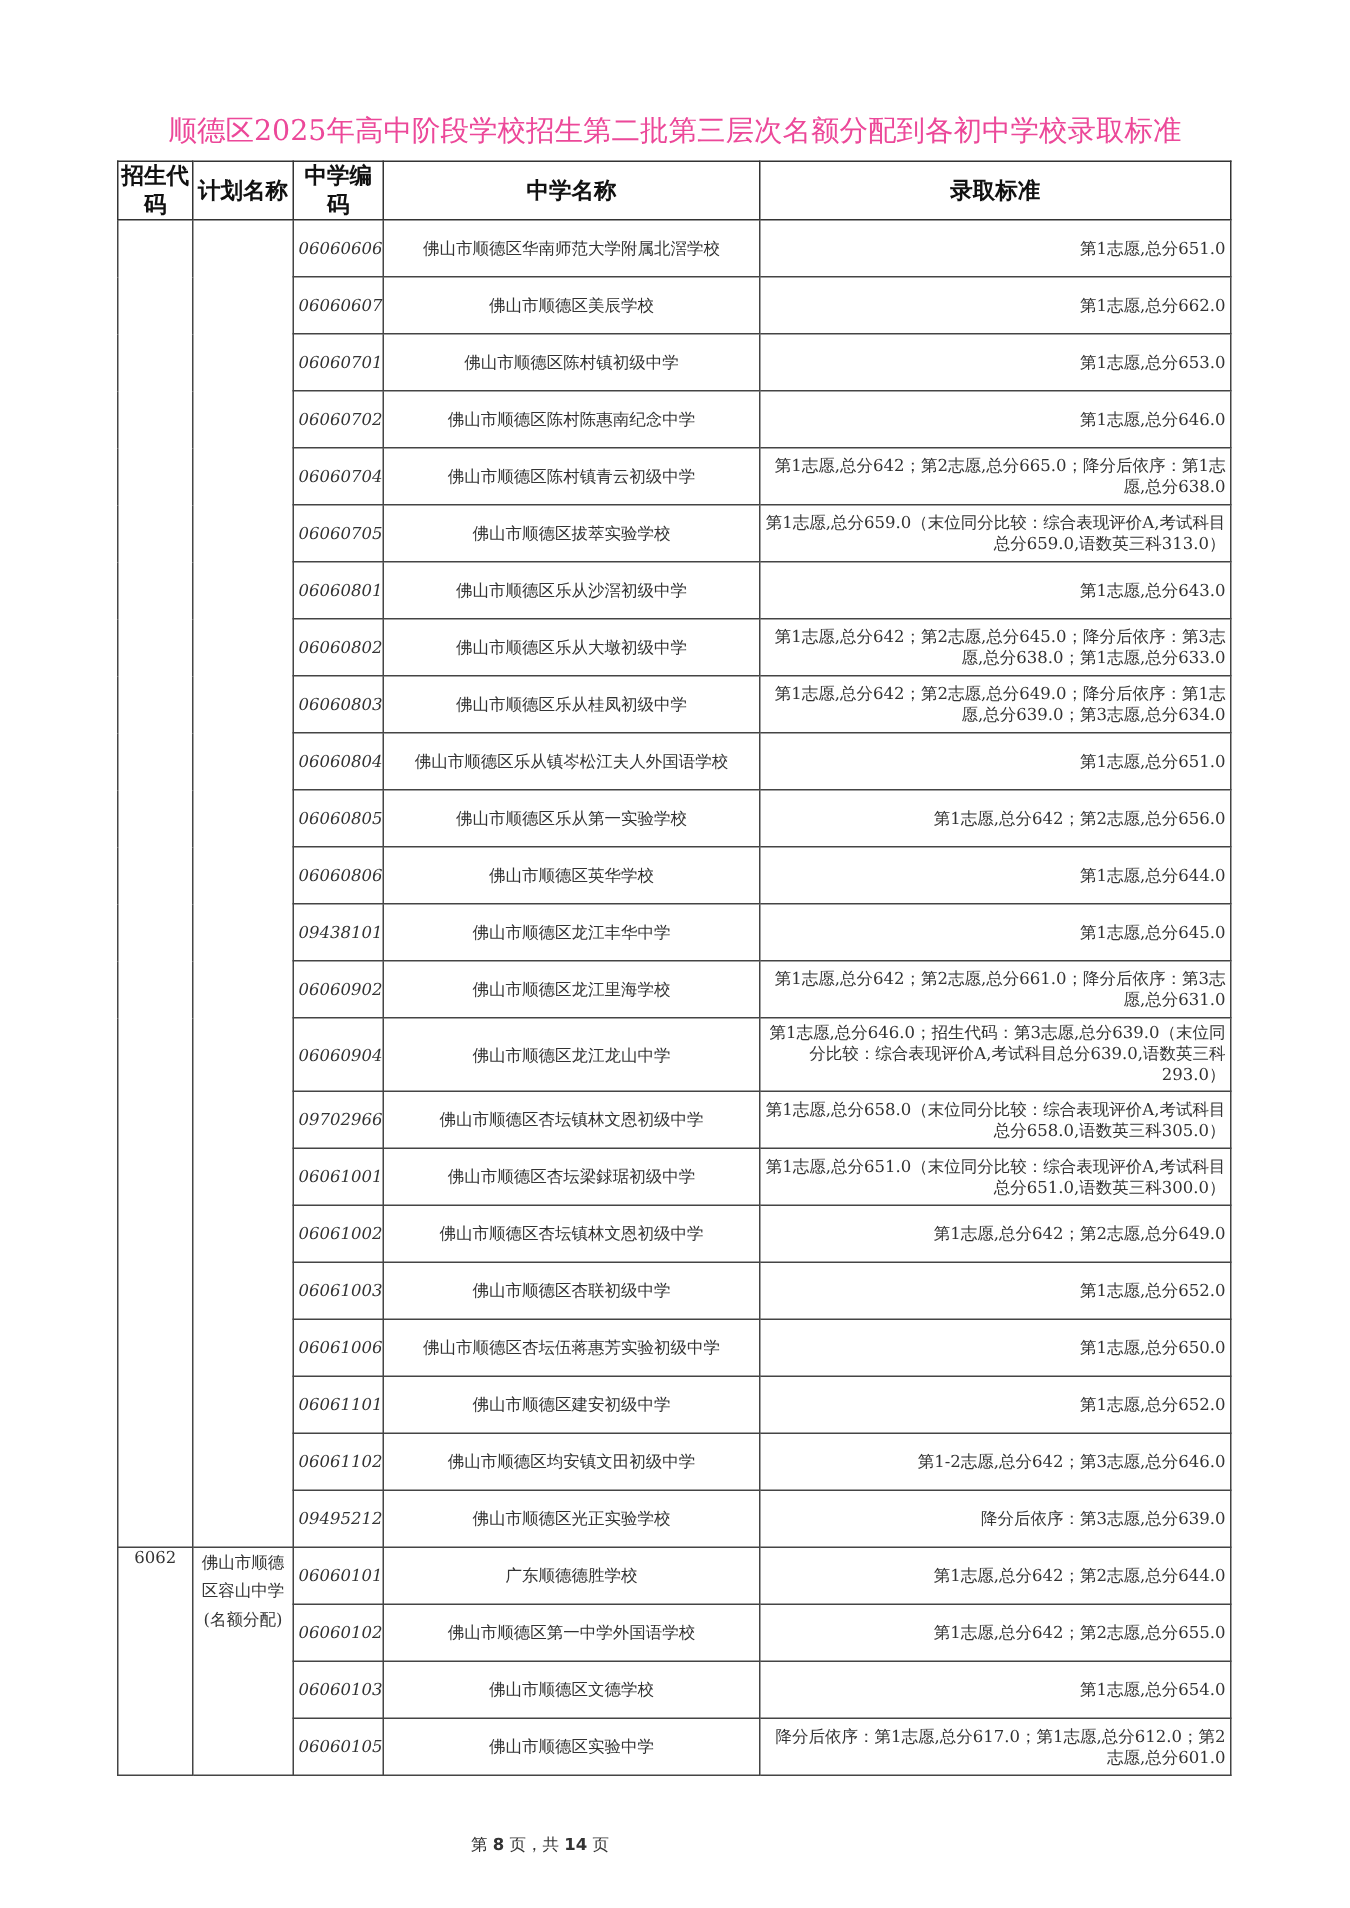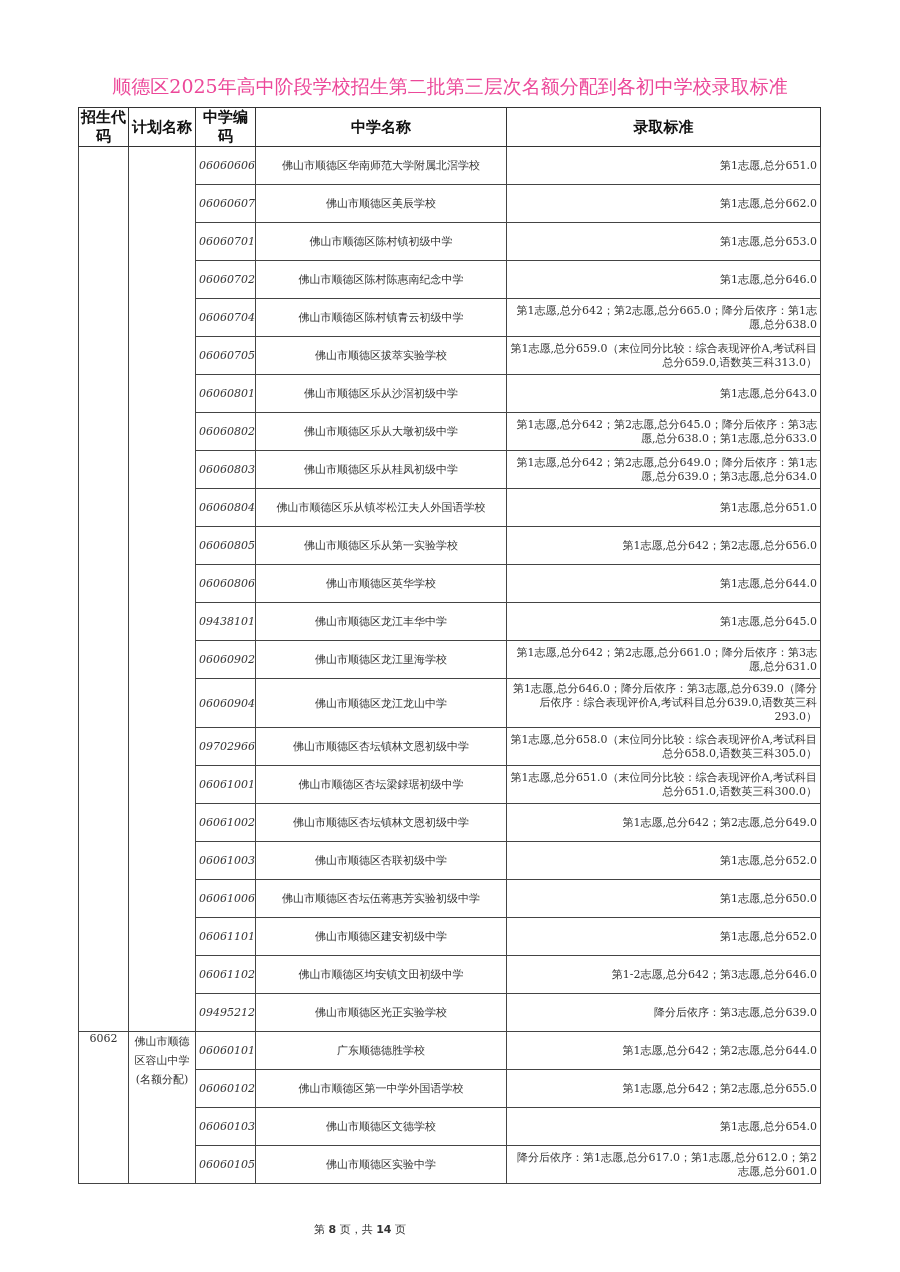--- a/index.html
+++ b/index.html
@@ -114,21 +114,21 @@
         <td class="std">第1志愿,总分645.0</td>
       </tr>
       <tr>
         <td class="code">06060902</td>
         <td class="name">佛山市顺德区龙江里海学校</td>
         <td class="std">第1志愿,总分642；第2志愿,总分661.0；降分后依序：第3志愿,总分631.0</td>
       </tr>
       <tr class="tall">
         <td class="code">06060904</td>
         <td class="name">佛山市顺德区龙江龙山中学</td>
-        <td class="std">第1志愿,总分646.0；降分后依序：第3志愿,总分639.0（降分后依序：综合表现评价A,考试科目总分639.0,语数英三科293.0）</td>
+        <td class="std">第1志愿,总分646.0；招生代码：第3志愿,总分639.0（末位同分比较：综合表现评价A,考试科目总分639.0,语数英三科293.0）</td>
       </tr>
       <tr>
         <td class="code">09702966</td>
         <td class="name">佛山市顺德区杏坛镇林文恩初级中学</td>
         <td class="std">第1志愿,总分658.0（末位同分比较：综合表现评价A,考试科目总分658.0,语数英三科305.0）</td>
       </tr>
       <tr>
         <td class="code">06061001</td>
         <td class="name">佛山市顺德区杏坛梁銶琚初级中学</td>
         <td class="std">第1志愿,总分651.0（末位同分比较：综合表现评价A,考试科目总分651.0,语数英三科300.0）</td>

